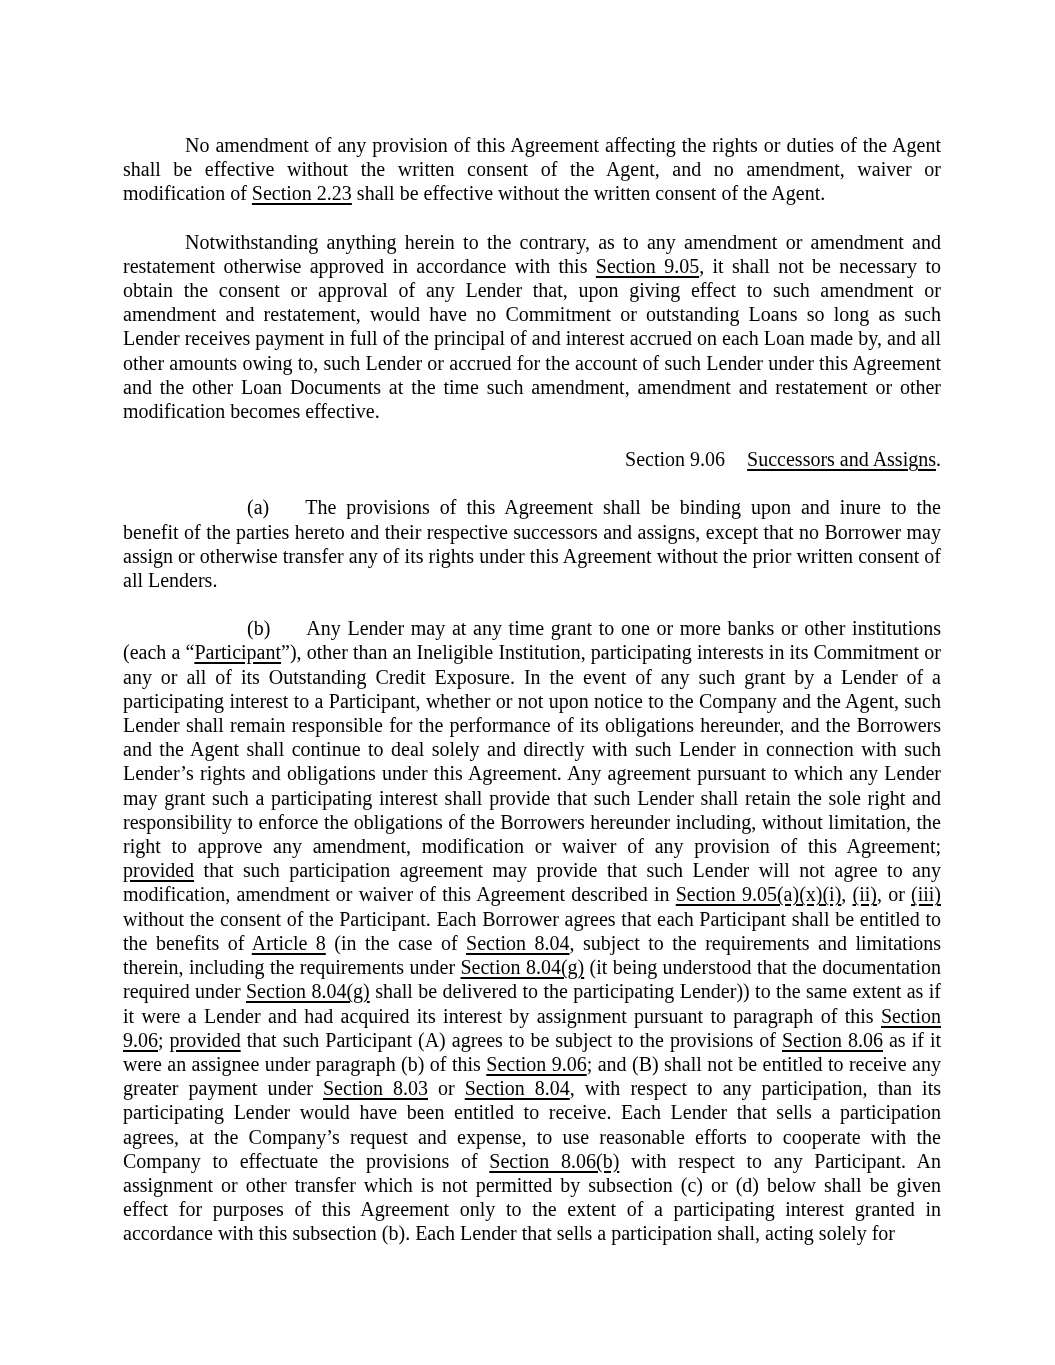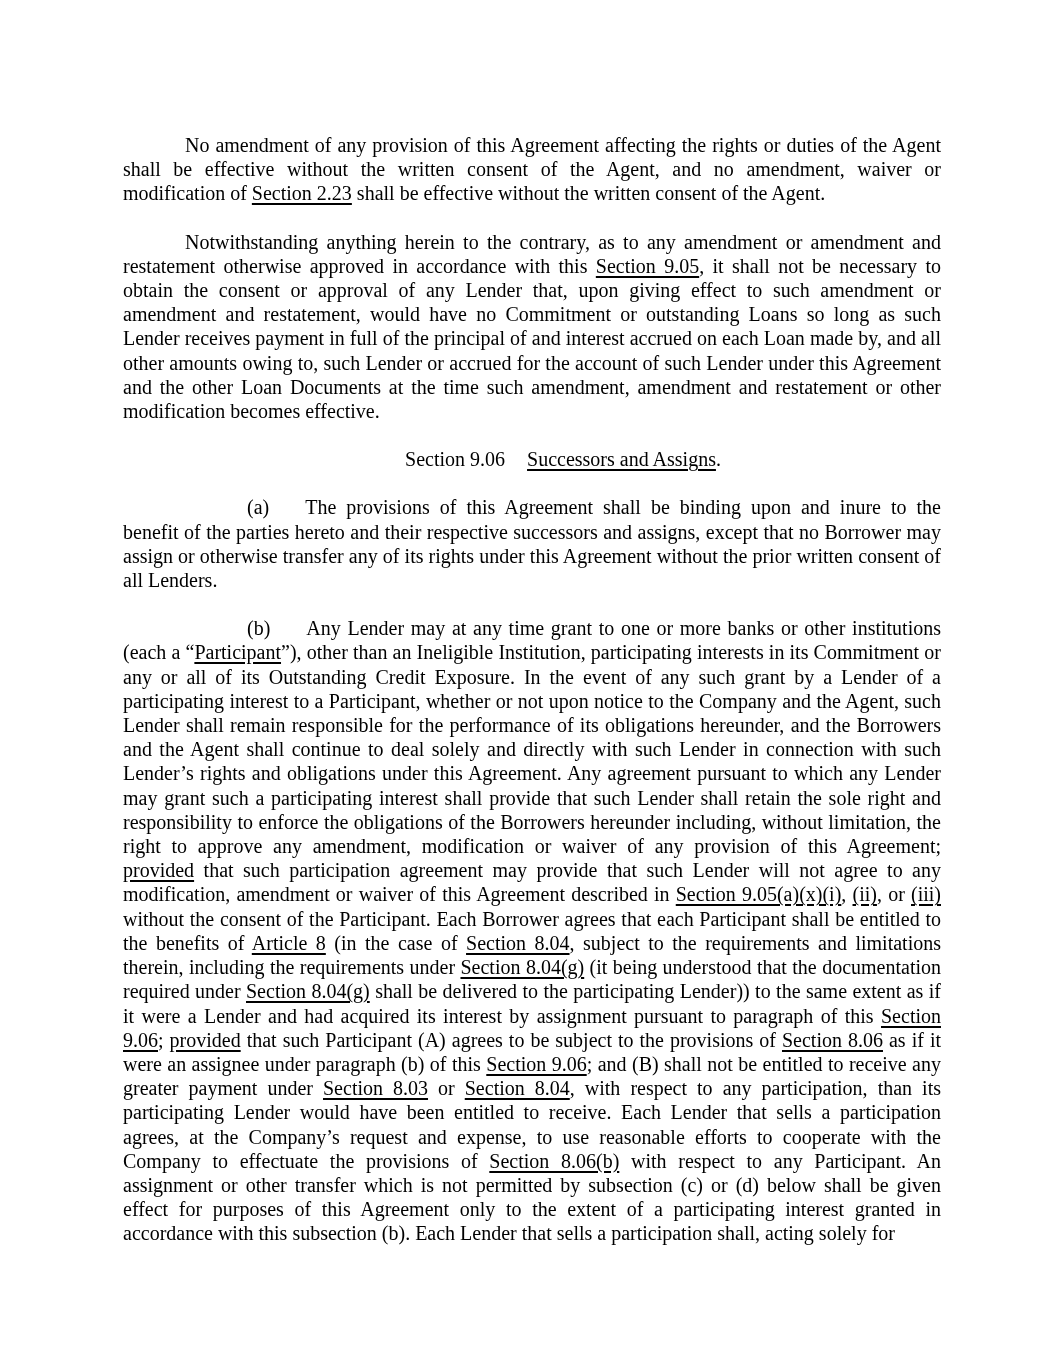--- a/index.html
+++ b/index.html
@@ -20,21 +20,21 @@
     top: 124px;
     width: 818px;
     font-size: 20px;
     line-height: 24.2px;
     text-align: justify;
   }
   .para { margin: 0 0 24px 0; }
   .para:last-child { margin-bottom: 0; }
   .indent-1 { text-indent: 62px; }
   .indent-2 { text-indent: 124px; }
-  .heading { text-align: center; }
+  .heading { text-align: right; }
   .u { text-decoration: underline; text-underline-offset: 3px; }
   .tab { display: inline-block; width: 36px; }
   .tab-sm { display: inline-block; width: 22px; }
   .page-number {
     position: absolute;
     top: 1272px;
     left: 0;
     width: 100%;
     text-align: center;
     font-size: 20px;

